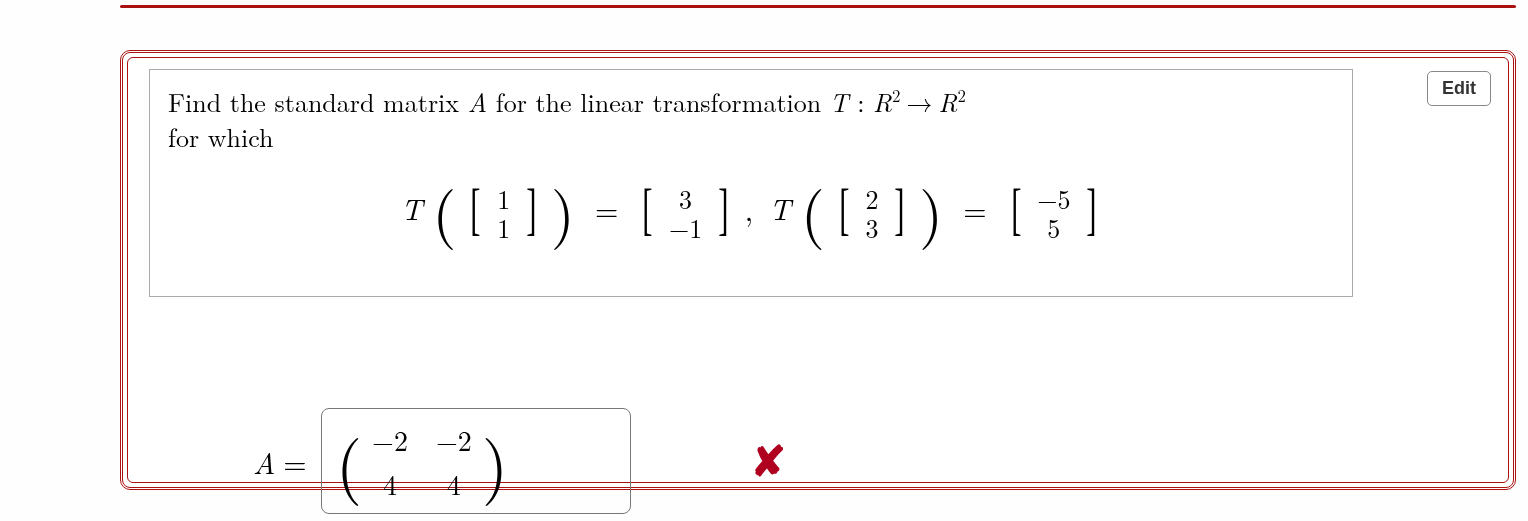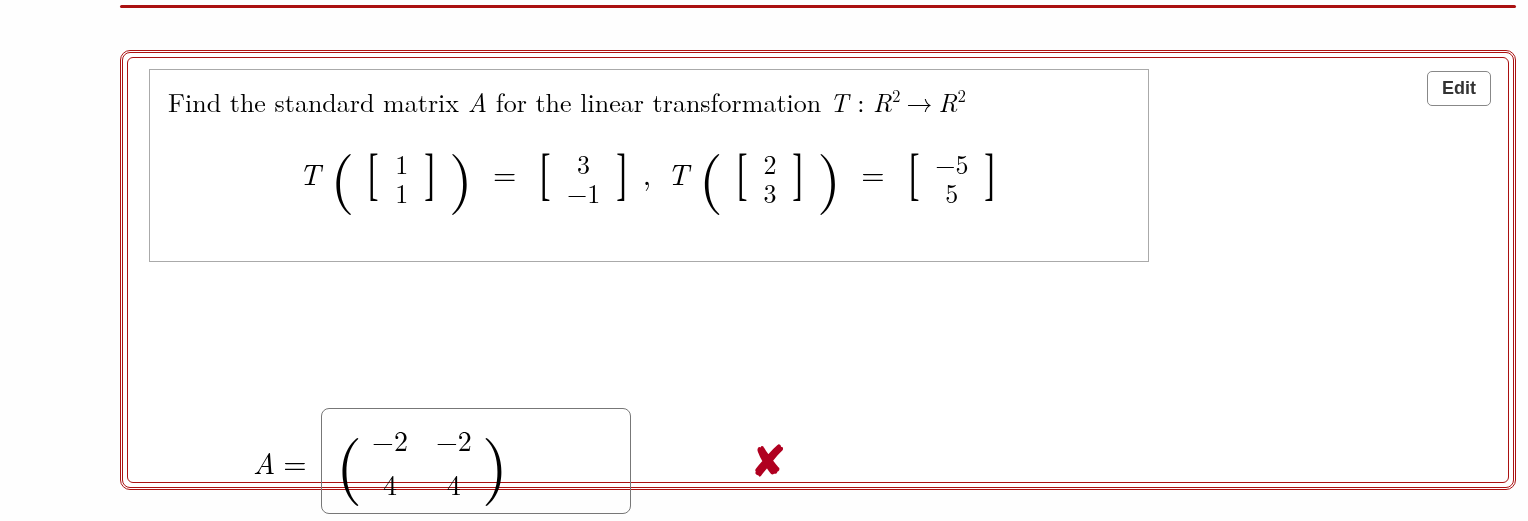--- a/index.html
+++ b/index.html
@@ -50,21 +50,21 @@
     font-family: -apple-system, BlinkMacSystemFont, "Segoe UI", Arial, sans-serif;
     font-size: 18px;
     color: #333;
     cursor: pointer;
     font-weight: bold;
   }
   .question-box {
     position: absolute;
     left: 26px;
     top: 16px;
-    width: 1000px;
+    width: 1204px;
     border: 1px solid #aaa;
     padding: 14px 18px 40px 18px;
     box-sizing: border-box;
     font-size: 26px;
     line-height: 1.35;
   }
   .math-italic { font-style: italic; font-family: "Latin Modern Roman", Georgia, serif; }
   .sup { font-size: 0.65em; vertical-align: super; }
   .eqrow {
     text-align: center;
@@ -132,20 +132,21 @@
 
 <div class="container">
   <div class="inner-border"></div>
 
   <button class="edit-btn">Edit</button>
 
   <div class="question-box">
     <div>
       <span>Find the standard matrix </span><span class="math-italic">A</span><span> for the linear transformation </span><span class="math-italic">T</span><span> : </span><span class="math-italic">R</span><span class="sup">2</span><span class="arrow">→</span><span class="math-italic">R</span><span class="sup">2</span>
       <br>
+      <span>for which</span>
     </div>
 
     <div class="eqrow">
       <span class="bigT">T</span>
       <span class="lparen">(</span>
       <span class="lbrack">[</span>
       <span class="colvec">
         <div>1</div>
         <div>1</div>
       </span>

